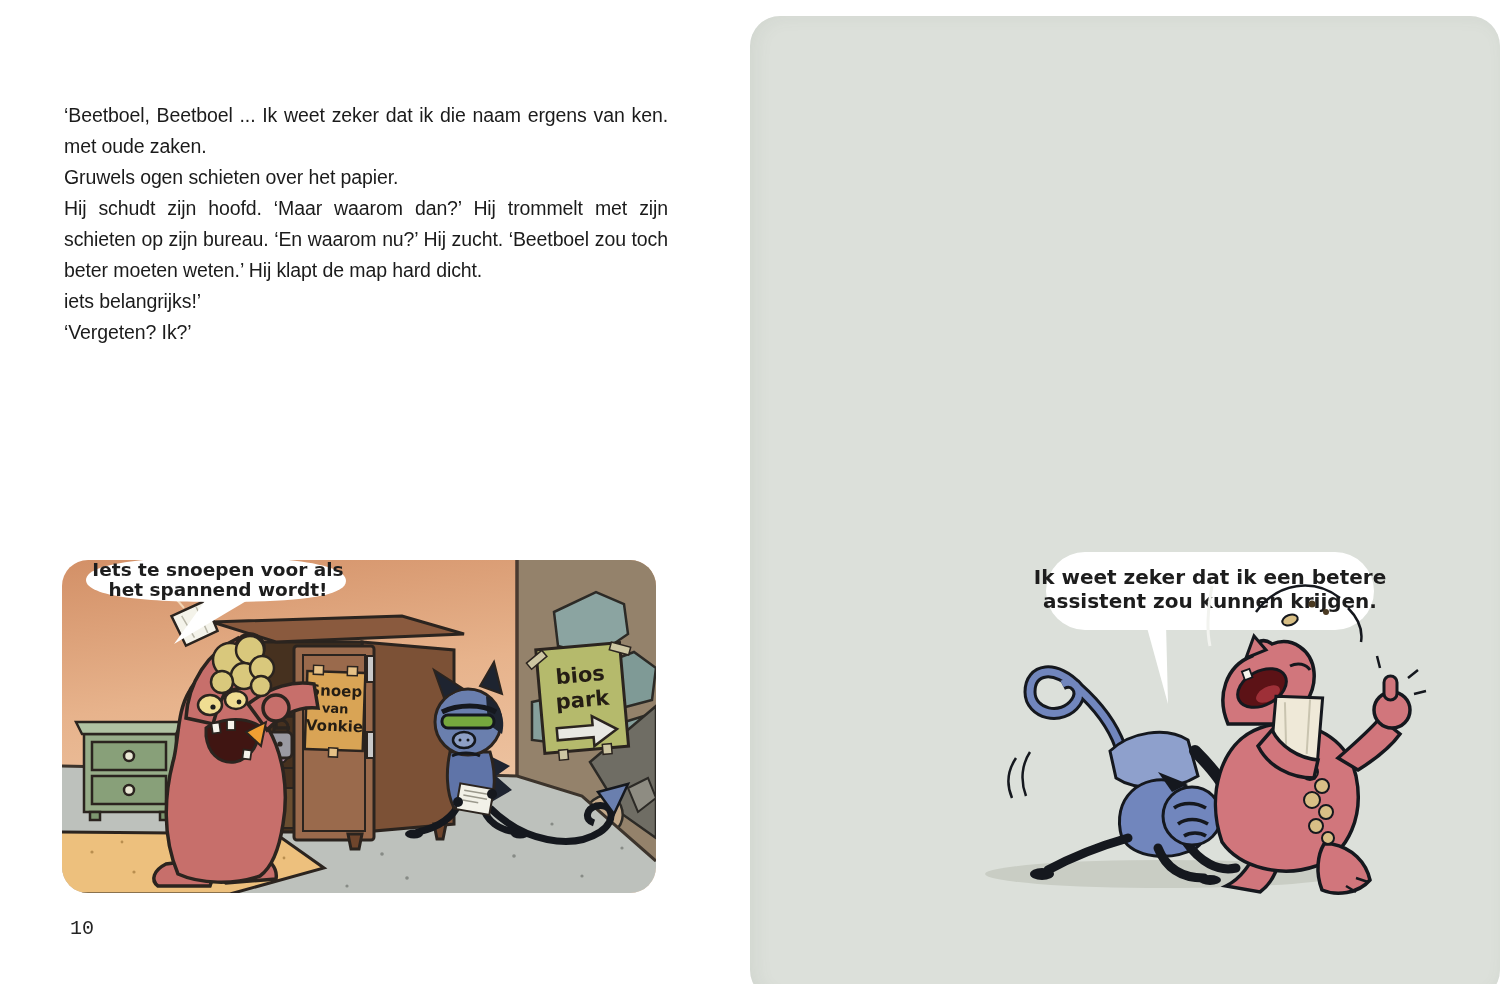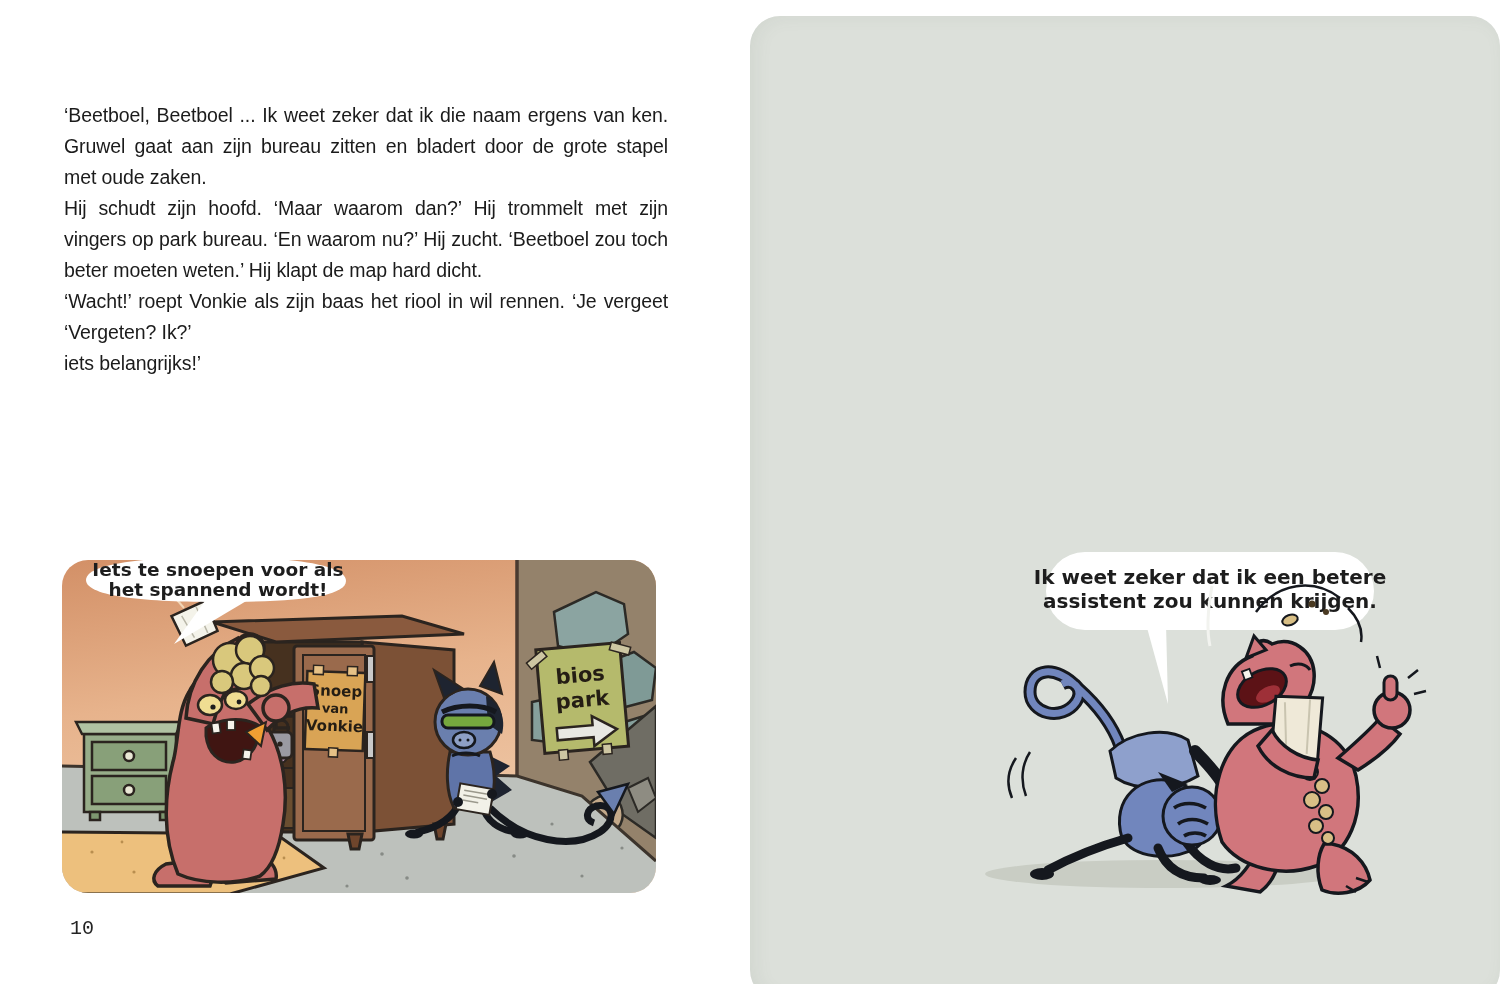--- a/index.html
+++ b/index.html
@@ -25,28 +25,27 @@
   svg text.comic { font-family:"DejaVu Sans", sans-serif; font-weight:700; fill:#1d1d1d; }
   svg text.sign  { font-family:"DejaVu Sans", sans-serif; font-weight:700; fill:#241d14; }
 </style>
 </head>
 <body>
 
 <div class="page page-left">
 
   <div class="textblock">
     <div class="line j">‘Beetboel, Beetboel ... Ik weet zeker dat ik die naam ergens van ken.</div>
-    <div class="line j">Gruwel gaat aan zijn bureau zitten en bladert door de grote stapel</div>
     <div class="line">met oude zaken.</div>
+    <div class="line">Gruwels ogen schieten over het papier.</div>
     <div class="line j">Hij schudt zijn hoofd. ‘Maar waarom dan?’ Hij trommelt met zijn</div>
-    <div class="line j">vingers op park bureau. ‘En waarom nu?’ Hij zucht. ‘Beetboel zou toch</div>
+    <div class="line j">schieten op zijn bureau. ‘En waarom nu?’ Hij zucht. ‘Beetboel zou toch</div>
     <div class="line">beter moeten weten.’ Hij klapt de map hard dicht.</div>
-    <div class="line j">‘Wacht!’ roept Vonkie als zijn baas het riool in wil rennen. ‘Je vergeet</div>
+    <div class="line">iets belangrijks!’</div>
     <div class="line">‘Vergeten? Ik?’</div>
-    <div class="line">iets belangrijks!’</div>
   </div>
 
   <svg class="panel-svg" viewBox="0 0 594 338">
     <defs>
       <clipPath id="panelClip">
           <rect x="0" y="4" width="594" height="333" rx="26"></rect>
         </clipPath>
       <linearGradient id="wallG" x1="0" y1="0" x2="0.25" y2="1">
         <stop offset="0" stop-color="#d28f66"></stop>
         <stop offset="0.45" stop-color="#e7b38c"></stop>

